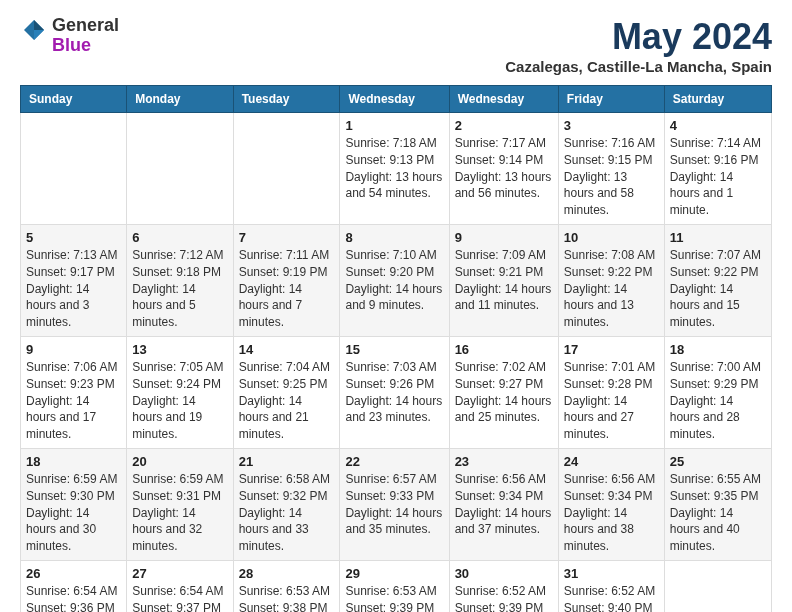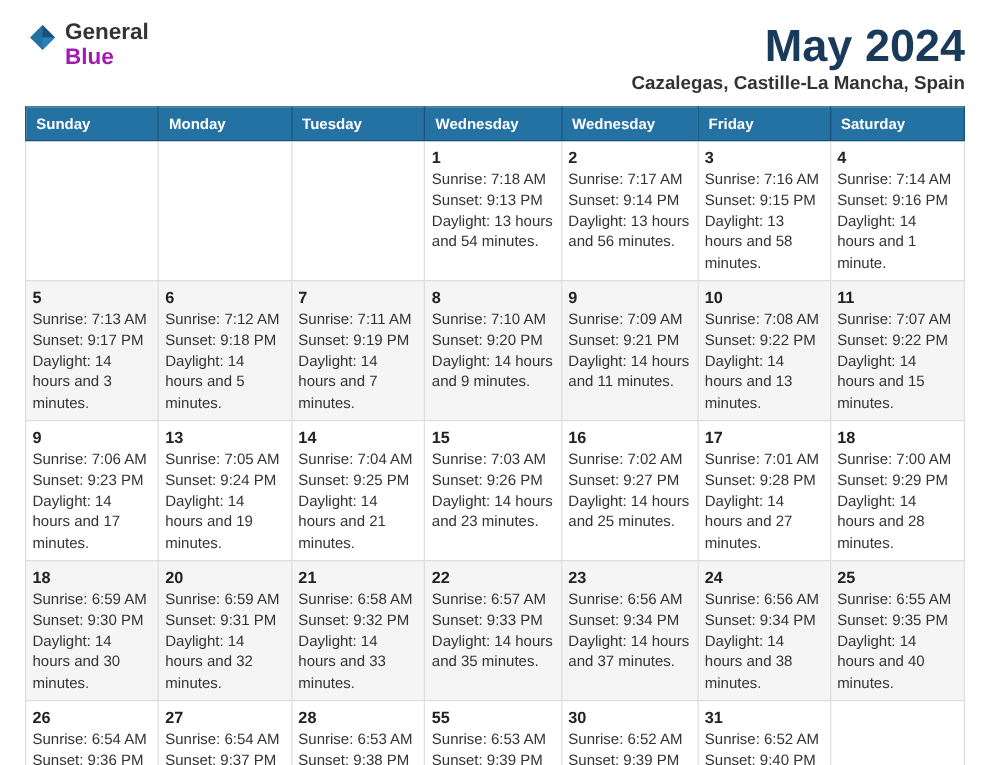--- a/index.html
+++ b/index.html
@@ -250,21 +250,21 @@
         </td>
         <td>
           <div class="day-number">27</div>
           <div class="day-info">Sunrise: 6:54 AM<br>Sunset: 9:37 PM<br>Daylight: 14 hours and 43 minutes.</div>
         </td>
         <td>
           <div class="day-number">28</div>
           <div class="day-info">Sunrise: 6:53 AM<br>Sunset: 9:38 PM<br>Daylight: 14 hours and 44 minutes.</div>
         </td>
         <td>
-          <div class="day-number">55</div>
+          <div class="day-number">29</div>
           <div class="day-info">Sunrise: 6:53 AM<br>Sunset: 9:39 PM<br>Daylight: 14 hours and 45 minutes.</div>
         </td>
         <td>
           <div class="day-number">30</div>
           <div class="day-info">Sunrise: 6:52 AM<br>Sunset: 9:39 PM<br>Daylight: 14 hours and 47 minutes.</div>
         </td>
         <td>
           <div class="day-number">31</div>
           <div class="day-info">Sunrise: 6:52 AM<br>Sunset: 9:40 PM<br>Daylight: 14 hours and 48 minutes.</div>
         </td>

